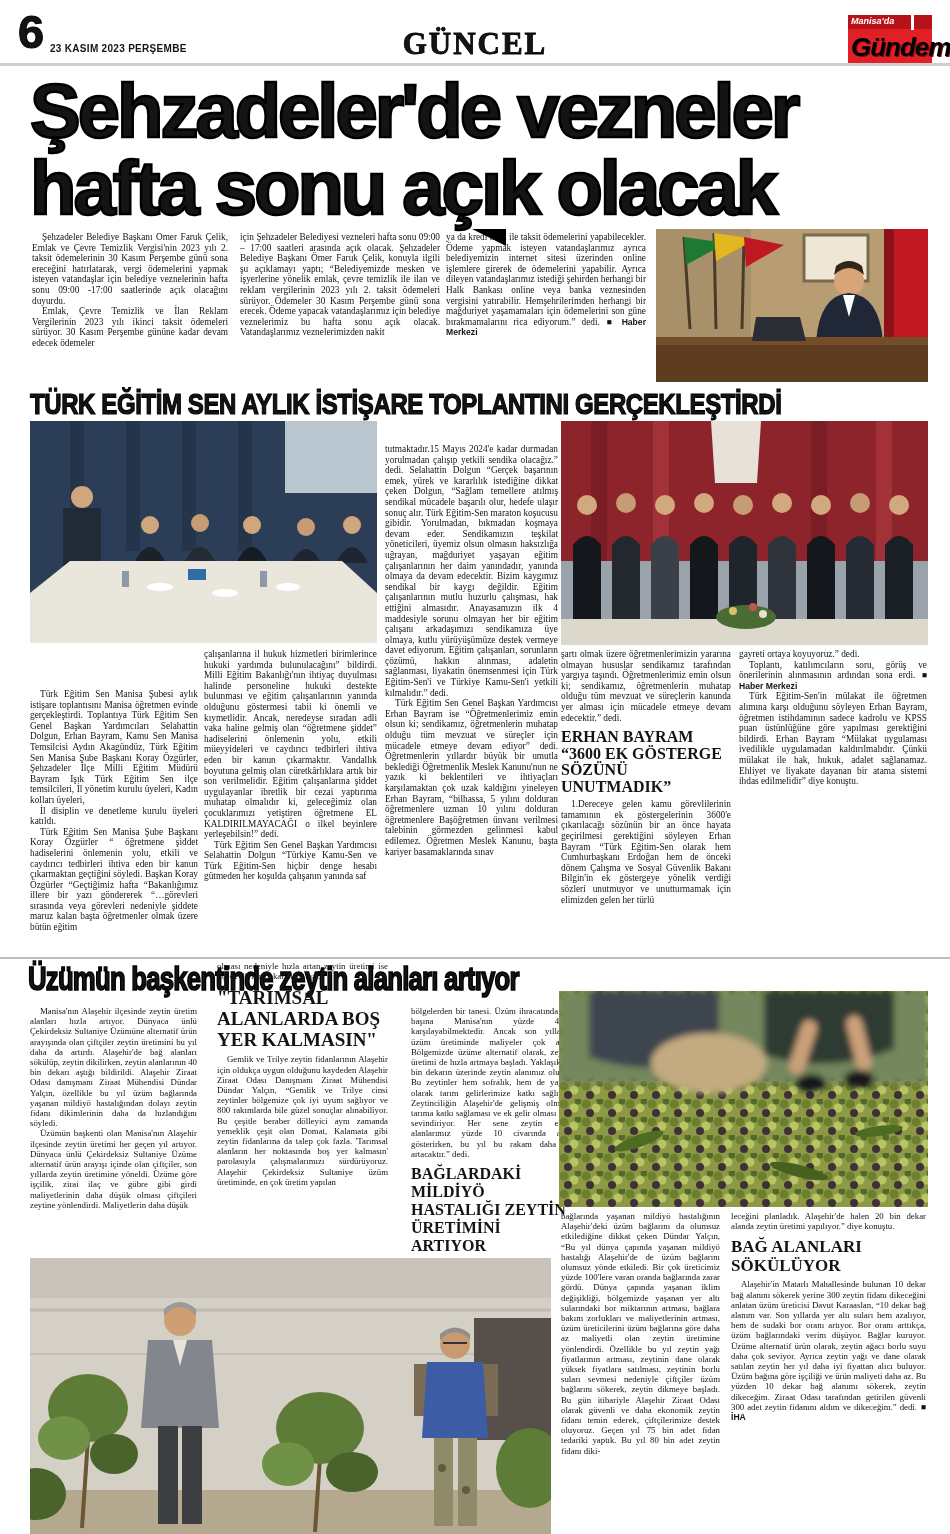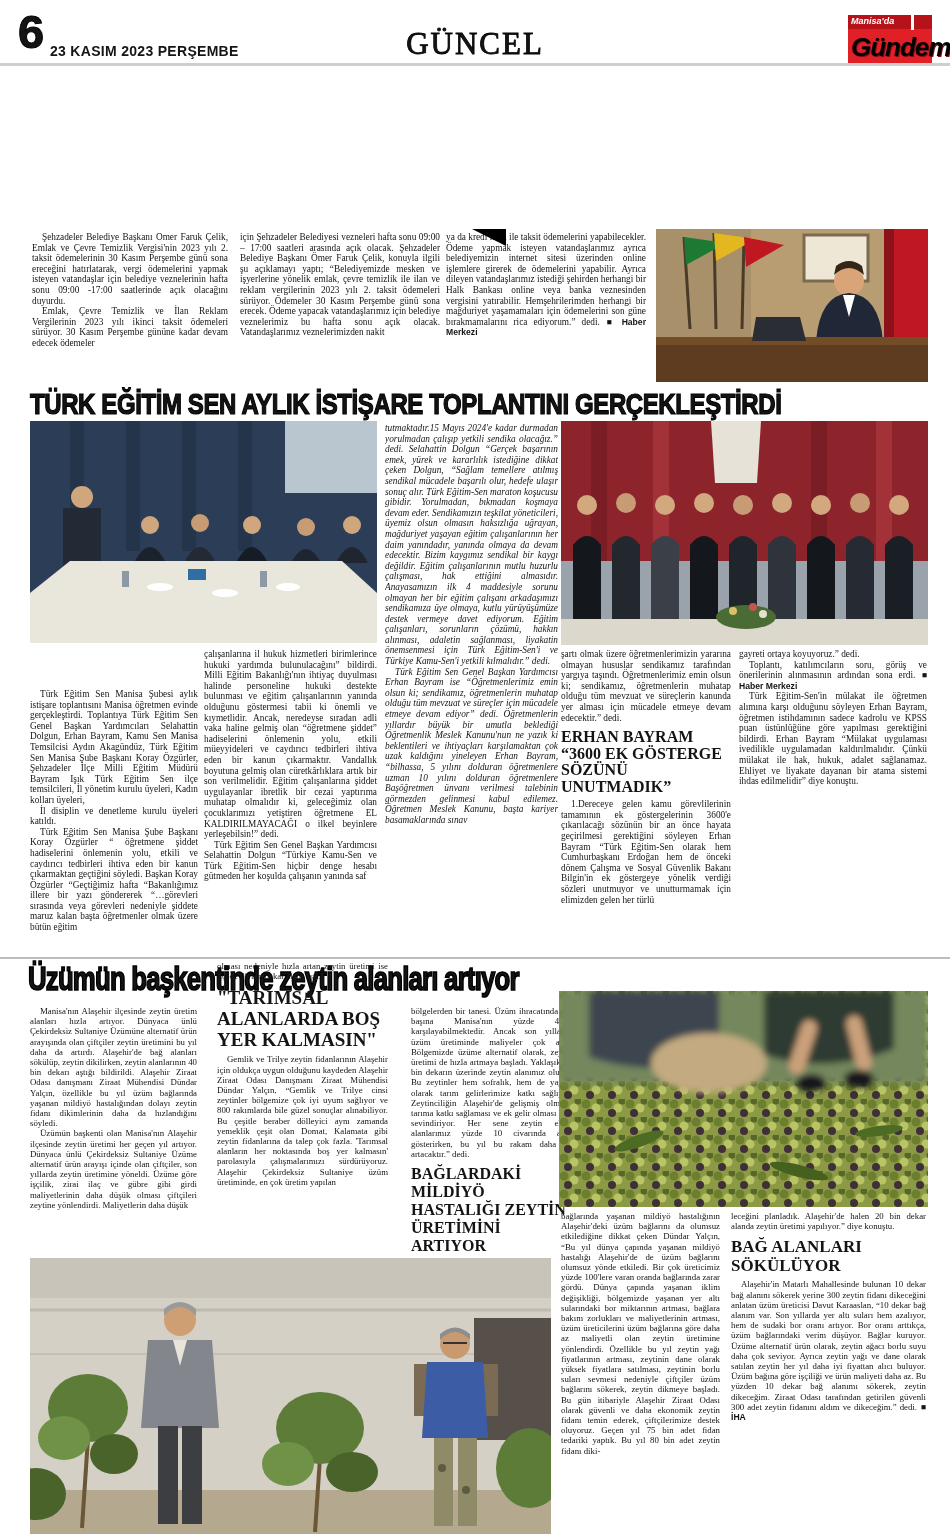--- a/index.html
+++ b/index.html
@@ -10,25 +10,25 @@
   }
   .abs { position:absolute; }
 
   
   .pageno {
     left:18px; top:8px; font-family:"Liberation Sans",sans-serif;
     font-weight:bold; font-size:47px; line-height:47px; -webkit-text-stroke:1px #000;
   }
   .dateline {
     left:50px; top:43px; font-family:"Liberation Sans",sans-serif;
-    font-weight:bold; font-size:14px; letter-spacing:.3px;
+    font-weight:bold; font-size:10px; letter-spacing:.3px;
   }
   .section {
     left:0; right:0; top:26px; text-align:center;
-    font-weight:normal; font-size:31px; letter-spacing:2px; -webkit-text-stroke:.8px #000;
+    font-weight:bold; font-size:31px; letter-spacing:2px; -webkit-text-stroke:.8px #000;
   }
   .logo { left:848px; top:15px; width:84px; height:48px; background:#e01f26; }
   .logo .strip { position:absolute; left:0; top:0; width:100%; height:14px; background:#b5121a; }
   .logo .mtop {
     position:absolute; left:3px; top:1px; color:#fff; font-style:italic;
     font-family:"Liberation Sans",sans-serif; font-weight:bold; font-size:9px;
   }
   .logo .notch { position:absolute; right:18px; top:0; width:3px; height:15px; background:#fff; }
   .logo .gname {
     position:absolute; left:3px; bottom:1px; color:#000000; font-style:italic;
@@ -86,20 +86,24 @@
   <div class="abs dateline">23 KASIM 2023 PERŞEMBE</div>
   <div class="abs section">GÜNCEL</div>
   <div class="abs logo">
     <div class="strip"></div>
     <div class="mtop">Manisa'da</div>
     <div class="notch"></div>
     <div class="gname">Gündem</div>
   </div>
   <div class="abs hrule" style="top:63px;height:3px;"></div>
 
+  <div class="abs mainhead">
+    <div>Şehzadeler'de vezneler</div>
+    <div>hafta sonu açık olacak</div>
+  </div>
 
   <div class="col" style="left:32px;top:232px;width:196px;height:152px;">
     <p>Şehzadeler Belediye Başkanı Ömer Faruk Çelik, Emlak ve Çevre Temizlik Vergisi'nin 2023 yılı 2. taksit ödemelerinin 30 Kasım Perşembe günü sona ereceğini hatırlatarak, vergi ödemelerini yapmak isteyen vatandaşlar için belediye veznelerinin hafta sonu 09:00 -17:00 saatlerinde açık olacağını duyurdu.</p>
     <p>Emlak, Çevre Temizlik ve İlan Reklam Vergilerinin 2023 yılı ikinci taksit ödemeleri sürüyor. 30 Kasım Perşembe gününe kadar devam edecek ödemeler</p>
   </div>
   <div class="col" style="left:240px;top:232px;width:200px;height:152px;">
     <p class="fl">için Şehzadeler Belediyesi vezneleri hafta sonu 09:00 – 17:00 saatleri arasında açık olacak. Şehzadeler Belediye Başkanı Ömer Faruk Çelik, konuyla ilgili şu açıklamayı yaptı; “Belediyemizde mesken ve işyerlerine yönelik emlak, çevre temizlik ile ilan ve reklam vergilerinin 2023 yılı 2. taksit ödemeleri sürüyor. Ödemeler 30 Kasım Perşembe günü sona erecek. Ödeme yapacak vatandaşlarımız için belediye veznelerimiz bu hafta sonu açık olacak. Vatandaşlarımız veznelerimizden nakit</p>
   </div>
   <div class="col" style="left:446px;top:232px;width:200px;height:152px;">
     <p class="fl"><span>ya da kredi kartı ile taksit ödemelerini yapabilecekler. Ödeme yapmak isteyen vatandaşlarımız ayrıca belediyemizin internet sitesi üzerinden online işlemlere girerek de ödemelerini yapabilir. Ayrıca dileyen vatandaşlarımız istediği şehirden herhangi bir Halk Bankası online veya banka veznesinden vergisini yatırabilir. Hemşehrilerimden herhangi bir mağduriyet yaşamamaları için ödemelerini son güne bırakmamalarını rica ediyorum.” dedi.</span><b class="sig">■ Haber Merkezi</b></p>
@@ -191,21 +195,21 @@
           <path d="M324,224 v-100 q14,-18 28,0 v100 z" fill="#1a1e25"></path>
       </g>
       <rect y="198" width="367" height="26" fill="#ddd8cc"></rect>
       <ellipse cx="185" cy="196" rx="30" ry="12" fill="#4a6b33"></ellipse>
       <circle cx="172" cy="190" r="4" fill="#d9c06a"></circle>
       <circle cx="192" cy="186" r="4" fill="#c2574f"></circle>
       <circle cx="202" cy="193" r="4" fill="#e4e0d2"></circle>
     </svg>
   </div>
 
-  <div class="col" style="left:385px;top:423px;width:173px;height:534px;font-style:italic;">
+  <div class="col" style="left:385px;top:444px;width:173px;height:534px;">
     <p class="fl">tutmaktadır.15 Mayıs 2024'e kadar durmadan yorulmadan çalışıp yetkili sendika olacağız.” dedi. Selahattin Dolgun “Gerçek başarının emek, yürek ve kararlılık istediğine dikkat çeken Dolgun, “Sağlam temellere atılmış sendikal mücadele başarılı olur, hedefe ulaşır sonuç alır. Türk Eğitim-Sen maraton koşucusu gibidir. Yorulmadan, bıkmadan koşmaya devam eder. Sendikamızın teşkilat yöneticileri, üyemiz olsun olmasın haksızlığa uğrayan, mağduriyet yaşayan eğitim çalışanlarının her daim yanındadır, yanında olmaya da devam edecektir. Bizim kaygımız sendikal bir kaygı değildir. Eğitim çalışanlarının mutlu huzurlu çalışması, hak ettiğini almasıdır. Anayasamızın ilk 4 maddesiyle sorunu olmayan her bir eğitim çalışanı arkadaşımızı sendikamıza üye olmaya, kutlu yürüyüşümüze destek vermeye davet ediyorum. Eğitim çalışanları, sorunların çözümü, hakkın alınması, adaletin sağlanması, liyakatin önemsenmesi için Türk Eğitim-Sen'i ve Türkiye Kamu-Sen'i yetkili kılmalıdır.” dedi.</p>
     <p>Türk Eğitim Sen Genel Başkan Yardımcısı Erhan Bayram ise “Öğretmenlerimiz emin olsun ki; sendikamız, öğretmenlerin muhatap olduğu tüm mevzuat ve süreçler için mücadele etmeye devam ediyor” dedi. Öğretmenlerin yıllardır büyük bir umutla beklediği Öğretmenlik Meslek Kanunu'nun ne yazık ki beklentileri ve ihtiyaçları karşılamaktan çok uzak kaldığını yineleyen Erhan Bayram, “bilhassa, 5 yılını dolduran öğretmenlere uzman 10 yılını dolduran öğretmenlere Başöğretmen ünvanı verilmesi talebinin görmezden gelinmesi kabul edilemez. Öğretmen Meslek Kanunu, başta kariyer basamaklarında sınav</p>
   </div>
   <div class="col" style="left:30px;top:649px;width:168px;height:310px;margin-top:40px;">
     <p>Türk Eğitim Sen Manisa Şubesi aylık istişare toplantısını Manisa öğretmen evinde gerçekleştirdi. Toplantıya Türk Eğitim Sen Genel Başkan Yardımcıları Selahattin Dolgun, Erhan Bayram, Kamu Sen Manisa Temsilcisi Aydın Akagündüz, Türk Eğitim Sen Manisa Şube Başkanı Koray Özgürler, Şehzadeler İlçe Milli Eğitim Müdürü Bayram Işık Türk Eğitim Sen ilçe temsilcileri, İl yönetim kurulu üyeleri, Kadın kolları üyeleri,</p>
     <p>İl disiplin ve denetleme kurulu üyeleri katıldı.</p>
     <p>Türk Eğitim Sen Manisa Şube Başkanı Koray Özgürler “ öğretmene şiddet hadiselerini önlemenin yolu, etkili ve caydırıcı tedbirleri ihtiva eden bir kanun çıkarmaktan geçtiğini söyledi. Başkan Koray Özgürler “Geçtiğimiz hafta “Bakanlığımız illere bir yazı göndererek “…görevleri sırasında veya görevleri nedeniyle şiddete maruz kalan başta öğretmenler olmak üzere bütün eğitim</p>
   </div>
   <div class="col" style="left:204px;top:649px;width:173px;height:310px;">
     <p class="fl">çalışanlarına il hukuk hizmetleri birimlerince hukuki yardımda bulunulacağını” bildirdi. Milli Eğitim Bakanlığı'nın ihtiyaç duyulması halinde personeline hukuki destekte bulunması ve eğitim çalışanlarının yanında olduğunu göstermesi tabii ki önemli ve kıymetlidir. Ancak, neredeyse sıradan adli vaka haline gelmiş olan “öğretmene şiddet” hadiselerini önlemenin yolu, etkili müeyyideleri ve caydırıcı tedbirleri ihtiva eden bir kanun çıkarmaktır. Vandallık boyutuna gelmiş olan cüretkârlıklara artık bir son verilmelidir. Eğitim çalışanlarına şiddet uygulayanlar ibretlik bir cezai yaptırıma muhatap olmalıdır ki, geleceğimiz olan çocuklarımızı yetiştiren öğretmene EL KALDIRILMAYACAĞI o ilkel beyinlere yerleşebilsin!” dedi.</p>

